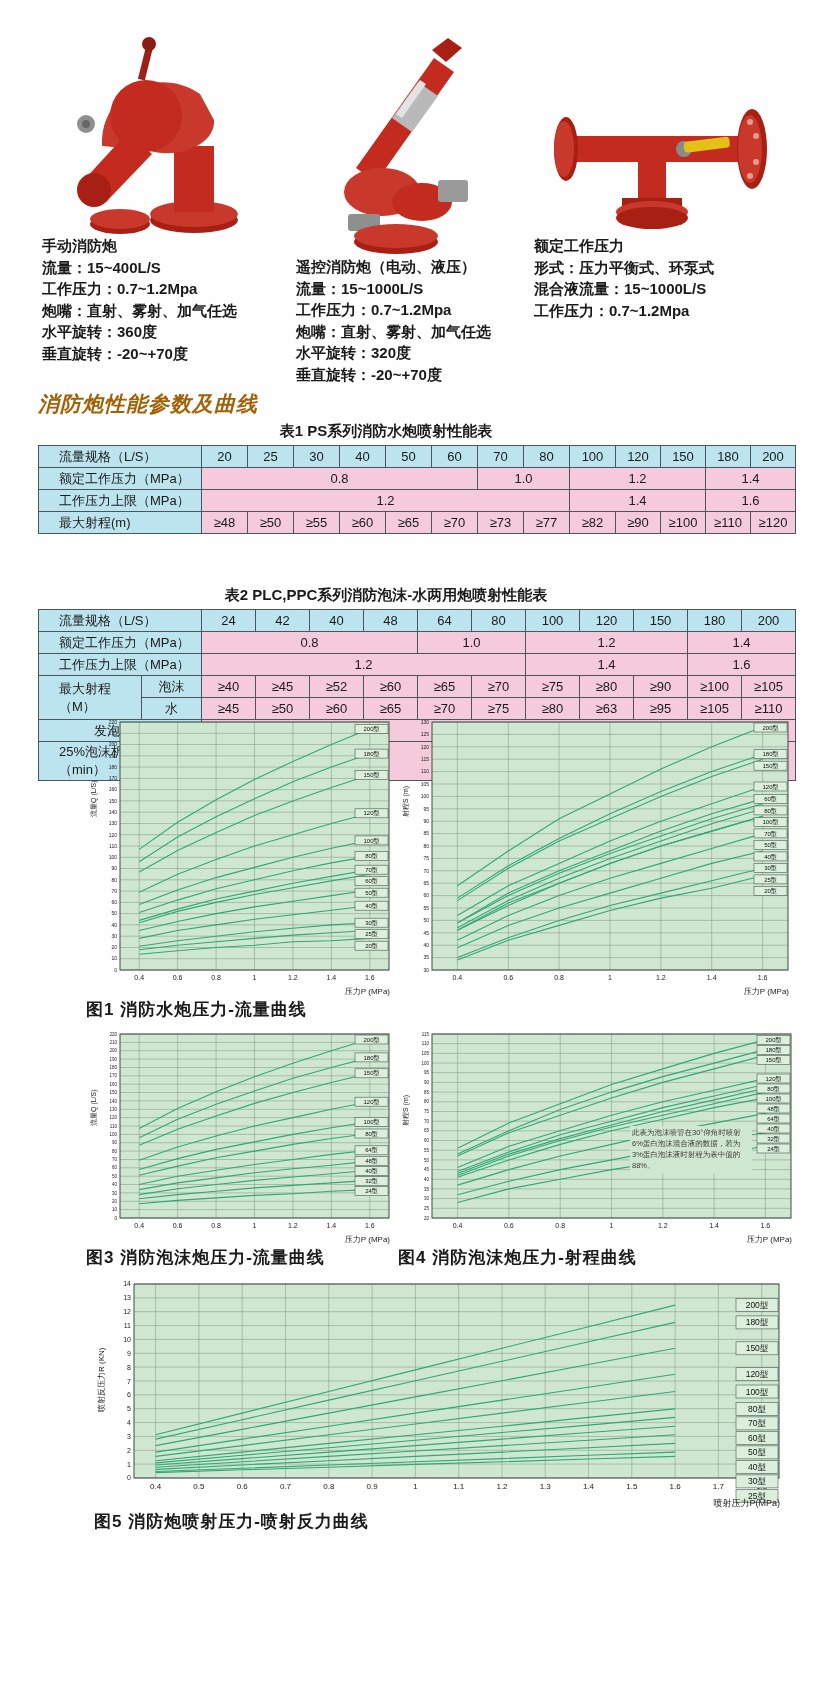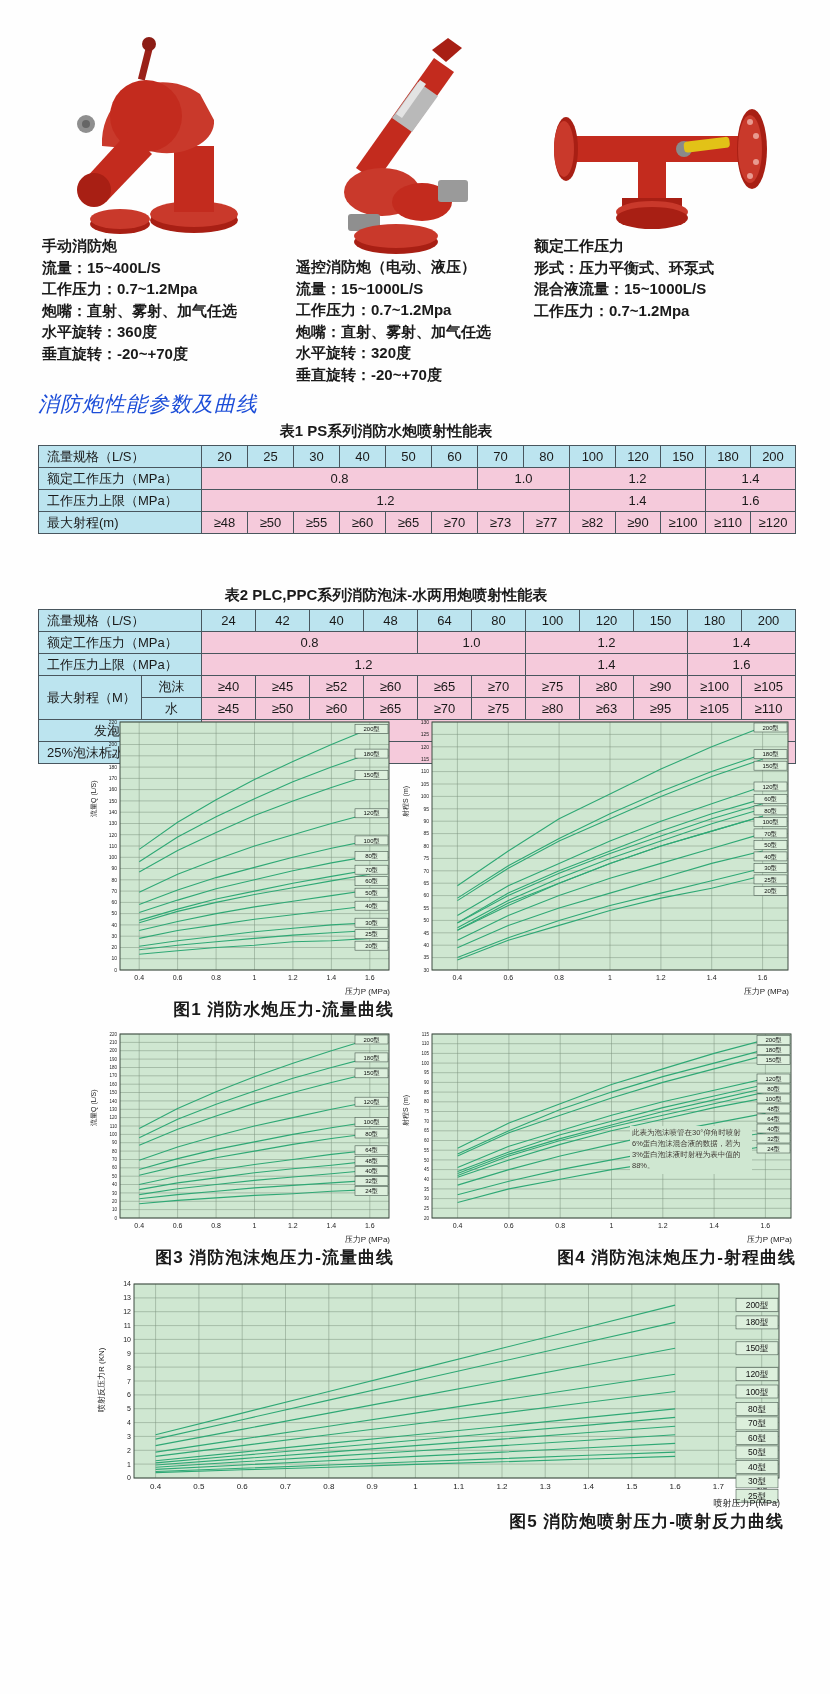--- a/index.html
+++ b/index.html
@@ -1,34 +1,34 @@
 <!DOCTYPE html>
 <html><head>
 <meta charset="utf-8">
 <style>
   html,body{margin:0;padding:0}
   body{width:830px;height:1694px;position:relative;background:#fefefe;overflow:hidden;
        font-family:"Liberation Sans","DejaVu Sans",sans-serif;color:#1a1a1a}
   .prod{position:absolute}
   .pimg{display:block}
   .pname,.spec-line{font-size:15px;font-weight:600;line-height:21.5px;white-space:nowrap}
-  .section-title{position:absolute;left:38px;top:390px;margin:0;font-size:21px;font-weight:normal;
-       font-style:italic;color:#1d4ed8;letter-spacing:1px}
+  .section-title{position:absolute;left:38px;top:390px;margin:0;font-size:21px;font-weight:bold;
+       font-style:italic;color:#a16207;letter-spacing:1px}
   .tblwrap{position:absolute;left:38px;width:696px}
   #t1wrap{top:422px}
   #t2wrap{top:586px}
   .tbl-title{text-align:center;font-weight:bold;font-size:15px;margin-bottom:4px}
   table{border-collapse:collapse;table-layout:fixed;width:100%}
   td{border:1px solid #49565e;text-align:center;font-size:13px;padding:1px 0;height:19px;overflow:hidden}
   td.h{background:#bce4ef}
   td.p{background:#f5cadb}
-  td.l{text-align:left;padding-left:8px}
+  td.l{text-align:left;padding-left:20px}
   .fig{position:absolute;margin:0}
   .fig svg{display:block;width:100%}
-  figcaption{text-align:right;font-weight:bold;font-size:17px;margin-top:2px;letter-spacing:1px}
+  figcaption{text-align:left;font-weight:bold;font-size:17px;margin-top:2px;letter-spacing:1px}
   #bfig1{left:86px;top:714px;width:308px}
   #bfig2{left:398px;top:714px;width:395px}
   #bfig3{left:86px;top:1026px;width:308px}
   #bfig4{left:398px;top:1026px;width:398px}
   #bfig5{left:94px;top:1276px;width:690px}
   .fig-note{position:absolute;left:232px;top:100px;width:118px;font-size:7.5px;line-height:1.45;
        color:#413a35;background:#cfe7d1;padding:2px}
 </style>
 </head>
 <body>

